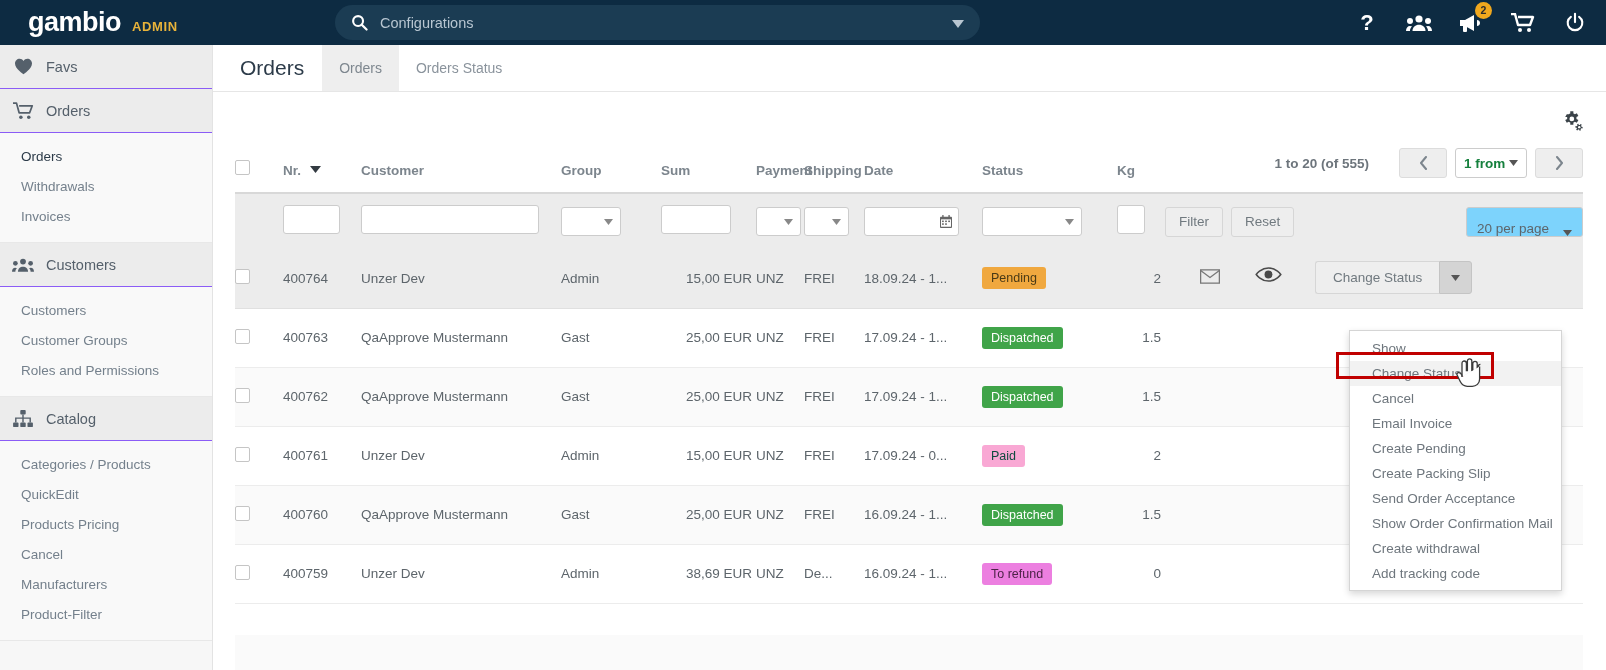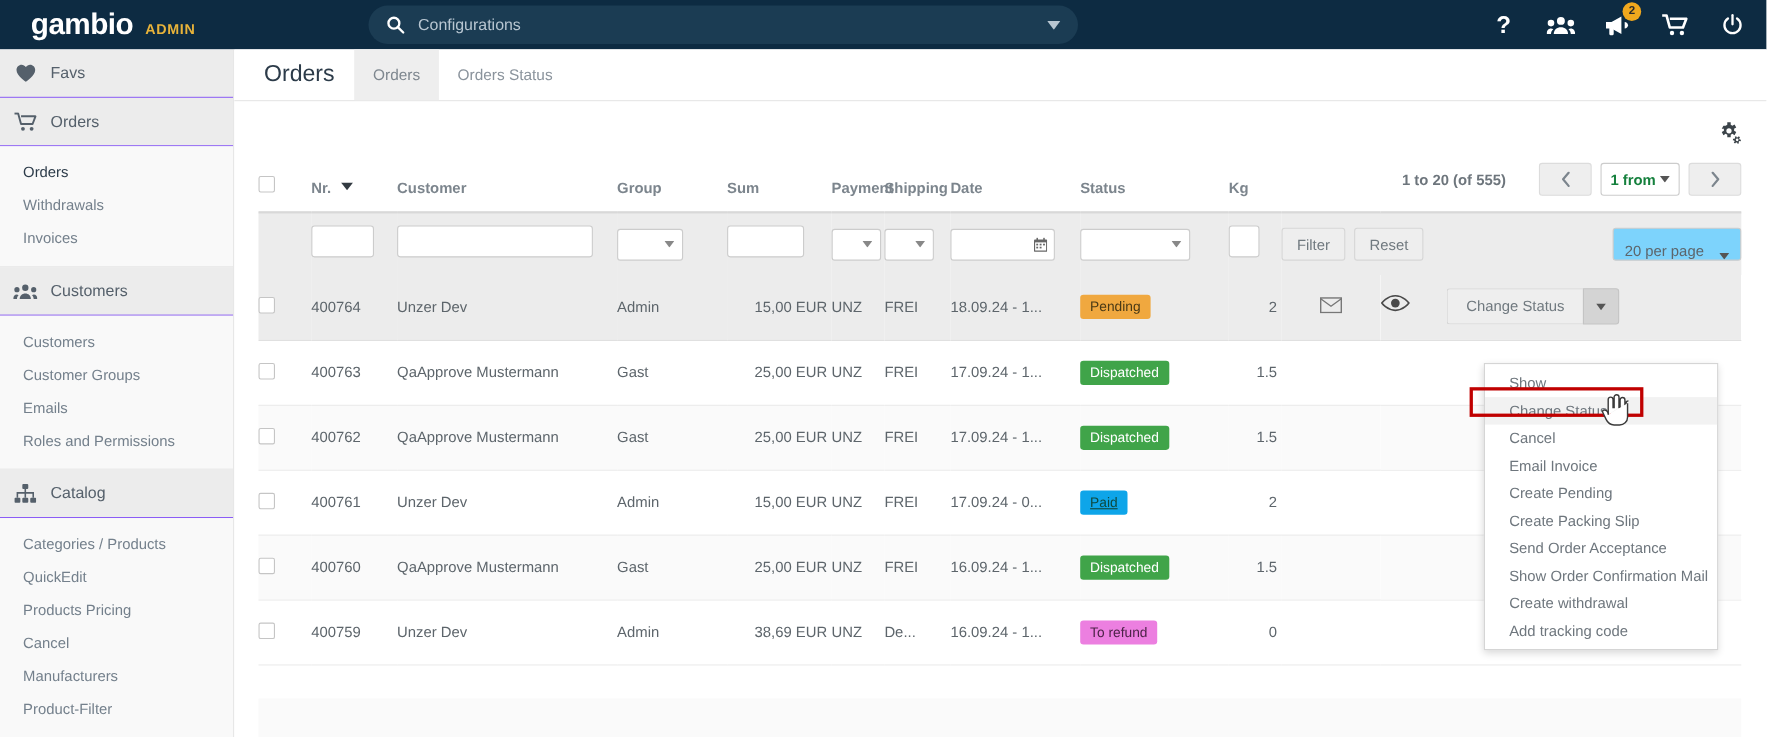--- a/index.html
+++ b/index.html
@@ -162,21 +162,21 @@
   tr.data-row.alt td { background: #fafafa; }
   td.num { text-align: right; padding-right: 4px; }
   td.ctr { text-align: center; }
 
   .pill {
     display: inline-block; padding: 4px 9px; border-radius: 3px;
     font-size: 12.5px; color: #fff; font-weight: normal; white-space: nowrap;
   }
   .pill-pending   { background: #f0a83f; color:#4a3a16; }
   .pill-dispatched{ background: #40a449; }
-  .pill-paid      { background: #0ea5e9; color:#0e4a3e;text-decoration:underline; }
+  .pill-paid      { background: #f9a8d4; color:#0e4a3e; }
   .pill-refund    { background: #ec7fe0; color:#4d2348; }
 
   .act-cell { position: relative; }
   .eye-btn { position: absolute; left: 0px; top: 17px; cursor: pointer; }
   .split {
     position: absolute; left: 60px; top: 12px; display: flex;
   }
   .split-main {
     height: 33px; padding: 0 17px; background: #eeeeee; border: 1px solid #d6d6d6;
     border-right: none; border-radius: 3px 0 0 3px; font-size: 13.5px; color: #70797f;
@@ -310,21 +310,20 @@
             <path d="M0 17c0-2.8 1.6-4.7 3.8-4.7.7 0 1.4.2 2 .6C4.6 13.8 4 15.3 4 17z"></path>
           <circle cx="22" cy="7" r="2.8"></circle>
             <path d="M26 17c0-2.8-1.6-4.7-3.8-4.7-.7 0-1.4.2-2 .6C21.4 13.8 22 15.3 22 17z"></path>
         </svg>
       </span>
       <span class="glabel">Customers</span>
     </div>
     <div class="nav-subgroup">
       <div class="nav-sub">Customers</div>
       <div class="nav-sub">Customer Groups</div>
-      <div class="nav-sub">Emails</div>
       <div class="nav-sub">Roles and Permissions</div>
     </div>
 
     <div class="nav-group">
       <span class="gicon">
         <svg width="20" height="18" viewBox="0 0 22 20" fill="#55606b">
           <rect x="8" y="0" width="6" height="5" rx="1"></rect>
           <rect x="0" y="14" width="6" height="5" rx="1"></rect>
           <rect x="8" y="14" width="6" height="5" rx="1"></rect>
           <rect x="16" y="14" width="6" height="5" rx="1"></rect>

